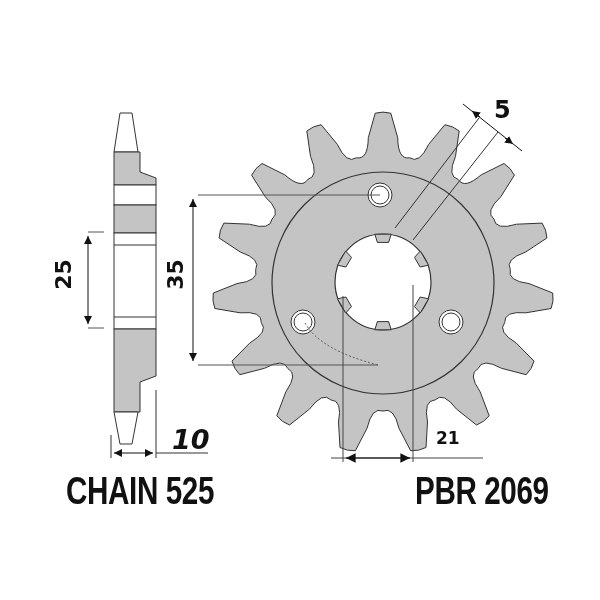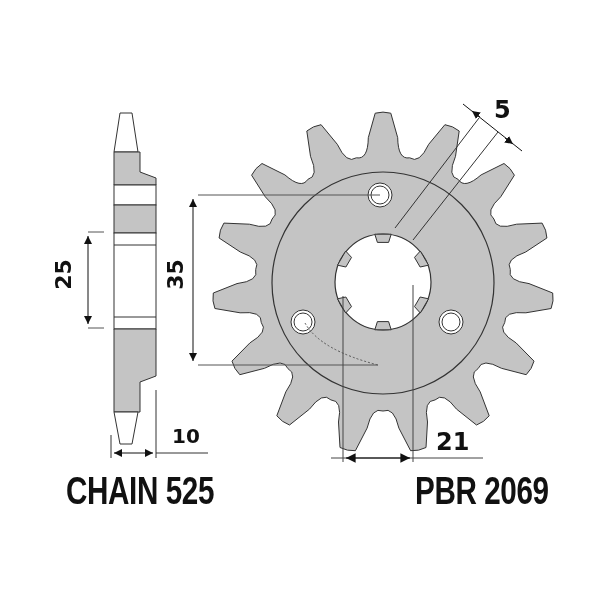--- a/index.html
+++ b/index.html
@@ -82,18 +82,18 @@
     <line x1="395" y1="228" x2="479" y2="118" stroke="#333" stroke-width="1"></line>
     <line x1="413" y1="240" x2="498" y2="132" stroke="#333" stroke-width="1"></line>
     <line x1="463" y1="104" x2="522" y2="151" stroke="#111" stroke-width="1"></line>
     <line x1="472" y1="111" x2="480" y2="117" stroke="#111" stroke-width="1" marker-start="url(#arr)"></line>
     <line x1="505" y1="138" x2="513" y2="144" stroke="#111" stroke-width="1" marker-end="url(#arr)"></line>
   </g>
 </svg>
 
 <div class="label" style="left:48px; top:262px; font-size:22px; transform: rotate(-90deg); transform-origin: center;">25</div>
 <div class="label" style="left:160px; top:262px; font-size:22px; transform: rotate(-90deg); transform-origin: center;">35</div>
-<div class="label" style="left:172px; top:424px; font-size:20px;">10</div>
+<div class="label" style="left:172px; top:424px; font-size:27px;font-style:italic;">10</div>
 <div class="label" style="left:494px; top:96px; font-size:24px;">5</div>
-<div class="label" style="left:436px; top:428px; font-size:24px;">21</div>
+<div class="label" style="left:436px; top:428px; font-size:17px;">21</div>
 
 <div class="title" style="left:66px; top:470px;">CHAIN 525</div>
 <div class="title" style="left:415px; top:470px;">PBR 2069</div>
 
 </body></html>

